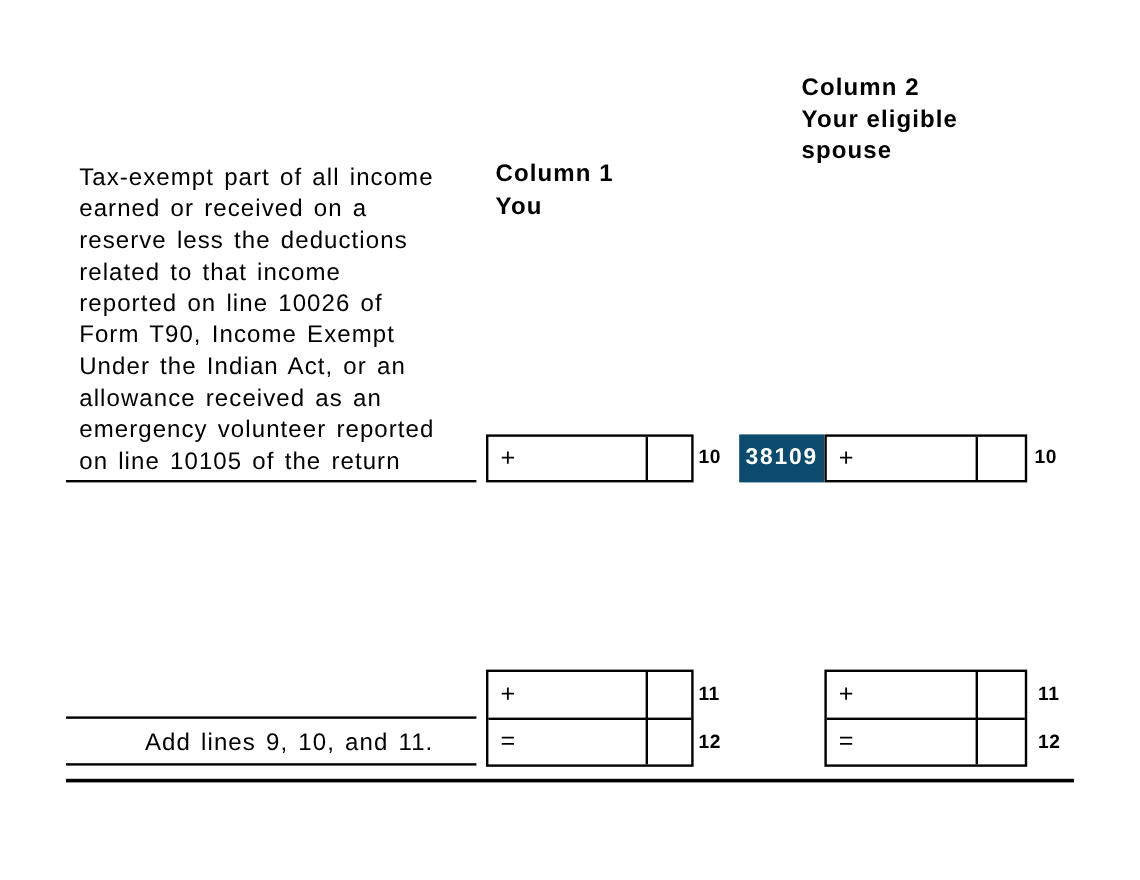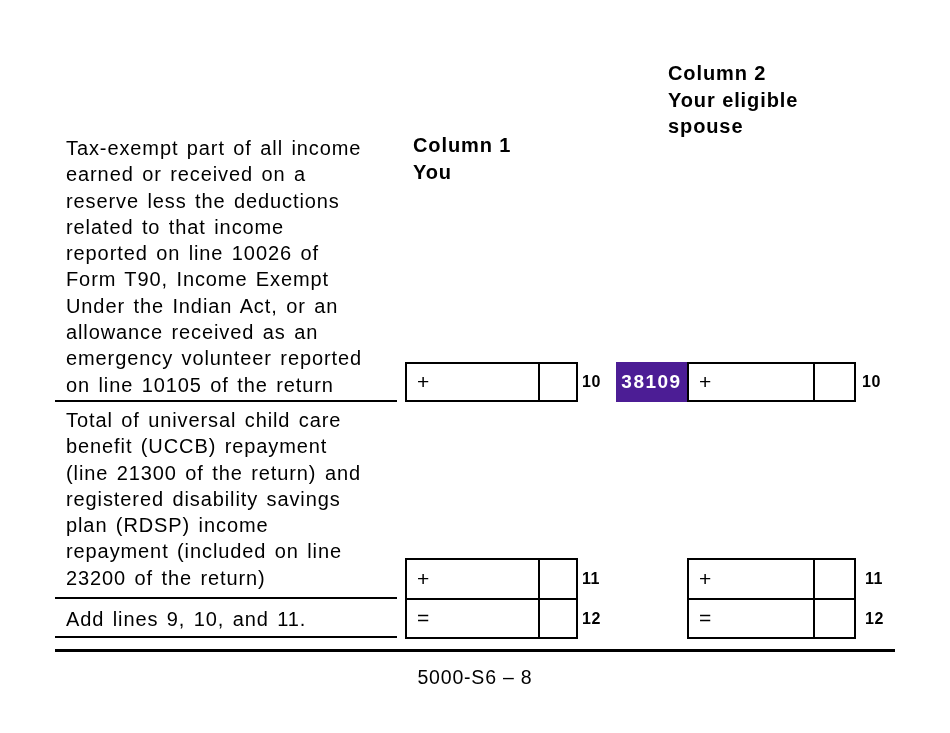--- a/index.html
+++ b/index.html
@@ -85,21 +85,21 @@
     display: flex;
     align-items: center;
     font-weight: bold;
     font-size: 16px;
     letter-spacing: 0.5px;
   }
   .badge {
     position: absolute;
     width: 71px;
     height: 40px;
-    background: #4c1d95;
+    background: #0c4a6e;
     color: #ffffff;
     font-weight: bold;
     font-size: 19px;
     letter-spacing: 1.5px;
     display: flex;
     align-items: center;
     justify-content: center;
   }
   .footer {
     position: absolute;
@@ -127,30 +127,23 @@
 reserve less the deductions
 related to that income
 reported on line 10026 of
 Form T90, Income Exempt
 Under the Indian Act, or an
 allowance received as an
 emergency volunteer reported
 on line 10105 of the return</div>
   <div class="rule" style="top:400px;"></div>
 
-  <div class="desc" style="top:407px;">Total of universal child care
-benefit (UCCB) repayment
-(line 21300 of the return) and
-registered disability savings
-plan (RDSP) income
-repayment (included on line
-23200 of the return)</div>
   <div class="rule" style="top:597px;"></div>
 
-  <div class="desc" style="top:606px;">Add lines 9, 10, and 11.</div>
+  <div class="desc" style="top:606px;text-align:center;">Add lines 9, 10, and 11.</div>
   <div class="rule" style="top:636px;"></div>
 
   <div class="rule-thick" style="top:649px;"></div>
 
   <div class="fieldbox" style="left:405px; top:362px; width:173px;">
     <span class="op">+</span>
     <span class="vdiv" style="left:131px;"></span>
   </div>
   <div class="linenum" style="left:582px; top:362px;">10</div>
 
@@ -179,15 +172,14 @@
       <span class="op">+</span>
     </div>
     <div class="srow">
       <span class="op">=</span>
     </div>
     <span class="vdiv" style="left:124px;"></span>
   </div>
   <div class="linenum" style="left:865px; top:559px;">11</div>
   <div class="linenum" style="left:865px; top:599px;">12</div>
 
-  <div class="footer">5000-S6 – 8</div>
 
 </div>
 
 </body></html>

